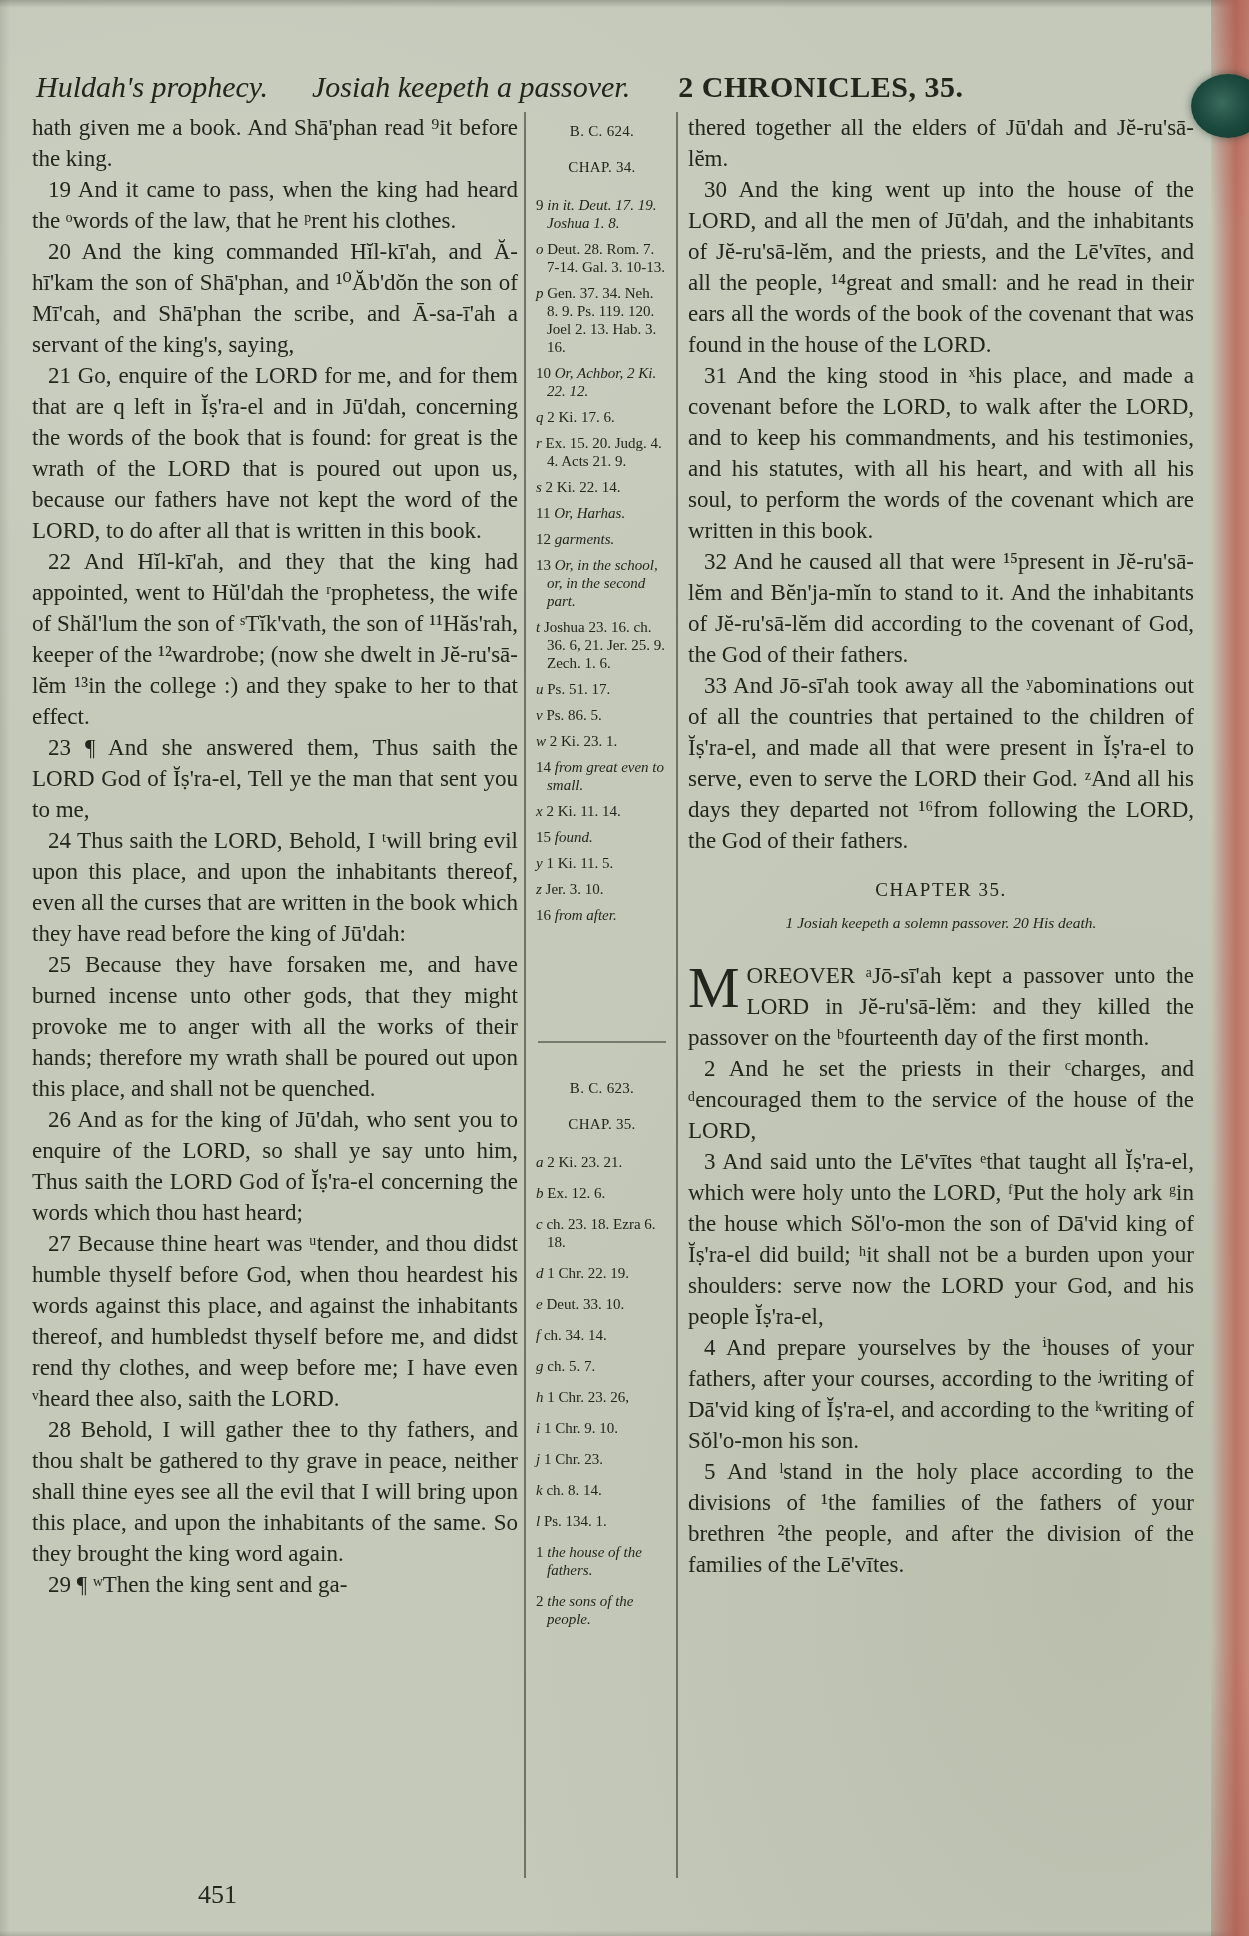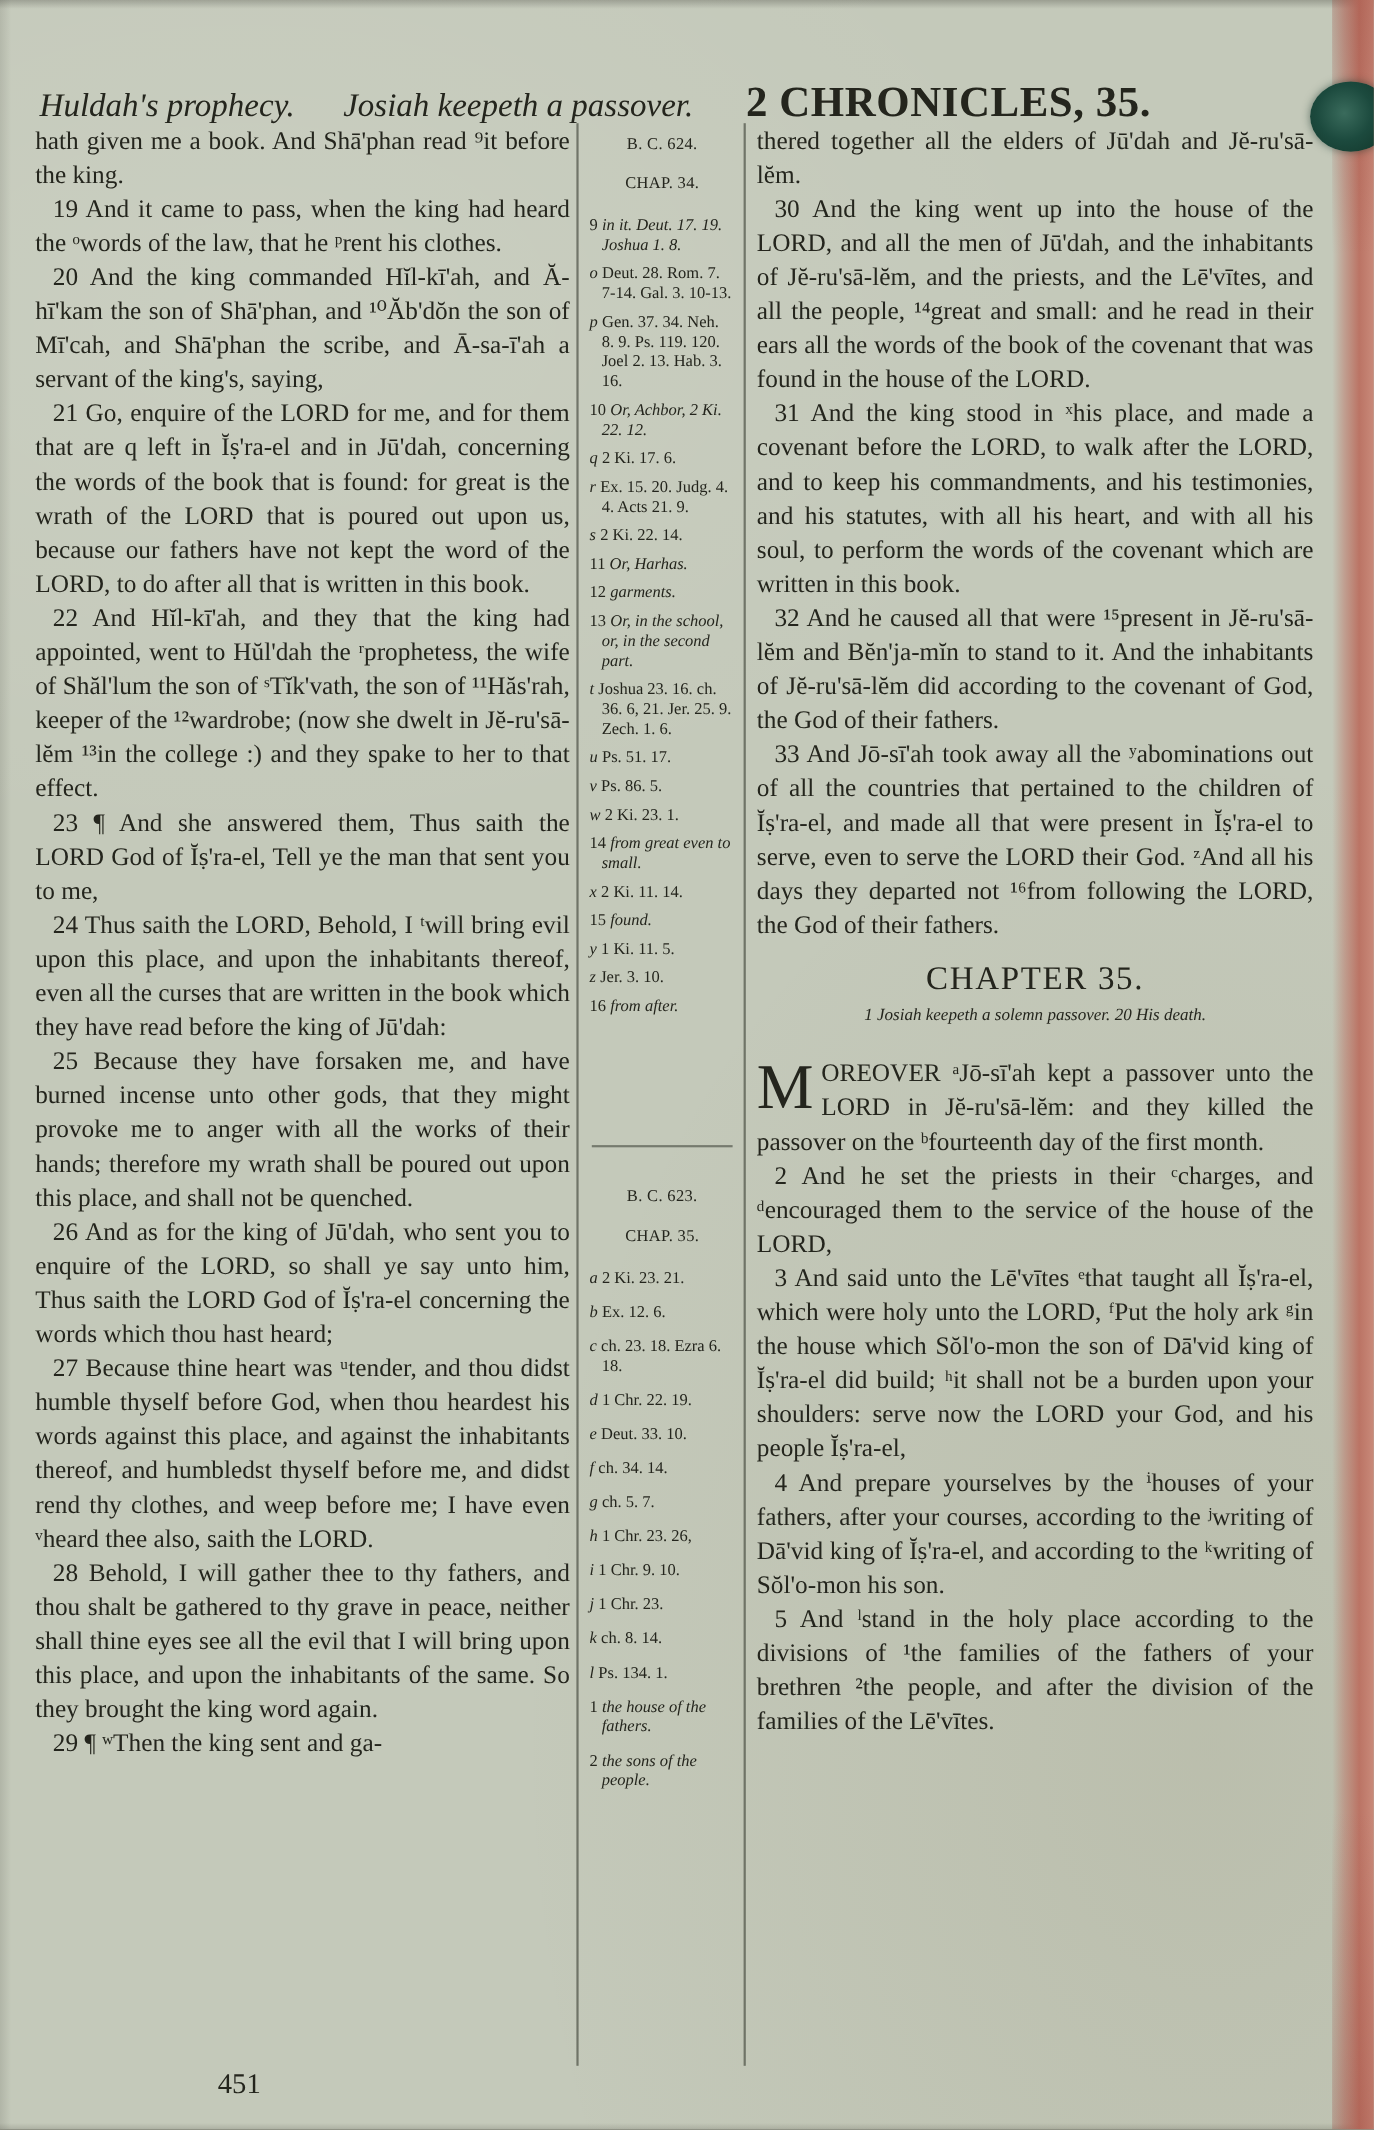--- a/index.html
+++ b/index.html
@@ -29,21 +29,21 @@
     border-radius:50%;
     background: radial-gradient(circle at 42% 45%, #3a6b5c 0%, var(--stain,#1c4a3e) 45%, #103226 100%);
     box-shadow: 0 0 8px rgba(18,48,38,.55);
   }
   .running-head {
     position:absolute; top:54px; left:36px; right:60px; z-index:3;
     display:flex; align-items:baseline; white-space:nowrap;margin-top:16px;
   }
   .rh-left, .rh-center { font-style:italic; font-size:30px; }
   .rh-center { margin-left:44px; }
-  .rh-book { font-weight:bold; font-size:39px; margin-left:48px; letter-spacing:.5px; }
+  .rh-book { font-weight:bold; font-size:30px; margin-left:48px; letter-spacing:.5px; }
 
   .text-block { position:absolute; top:112px; left:32px; width:1162px; bottom:58px; display:flex; z-index:3; }
   .vrule { width:2px; background:#4c5045; opacity:.7; }
 
   .main-text { font-size:23px; line-height:31px; text-align:justify; }
   .col-left  { width:492px; padding-right:6px; box-sizing:border-box; }
   .col-right { flex:1; padding-left:10px; box-sizing:border-box; }
   .main-text p { margin:0; }
   p.cont { text-indent:0; }
   p.verse { text-indent:16px; }
@@ -52,21 +52,21 @@
               font-size:15px; line-height:18px; }
   .ref-bc   { text-align:center; margin:8px 0 18px; letter-spacing:.3px; }
   .ref-chap { text-align:center; margin:0 0 20px; letter-spacing:.3px; }
   .ref-entry { margin-bottom:8px; padding-left:11px; text-indent:-11px; }
   .g2 .ref-entry { margin-bottom:13px; }
   .ref-entry.let .ref-key  { font-style:italic; }
   .ref-entry.num .ref-text { font-style:italic; }
   .g1 { min-height:895px; }
   .ref-divider { height:2px; background:#4c5045; opacity:.65; margin:24px 2px 36px; }
 
-  .chapter-heading { text-align:center; font-size:30px; letter-spacing:1.5px; margin:18px 0 8px; }
+  .chapter-heading { text-align:center; font-size:19px; letter-spacing:1.5px; margin:18px 0 8px; }
   .chapter-summary { text-align:center; font-style:italic; font-size:15.5px; line-height:19px; margin:0 0 28px; }
   p.first-verse { text-indent:0; }
   .dropcap { float:left; font-size:58px; line-height:50px; padding:3px 7px 0 0; }
 
   .page-number { position:absolute; left:198px; bottom:26px; font-size:26px; z-index:3; }
 </style>
 </head>
 <body>
 
 <div class="page">

